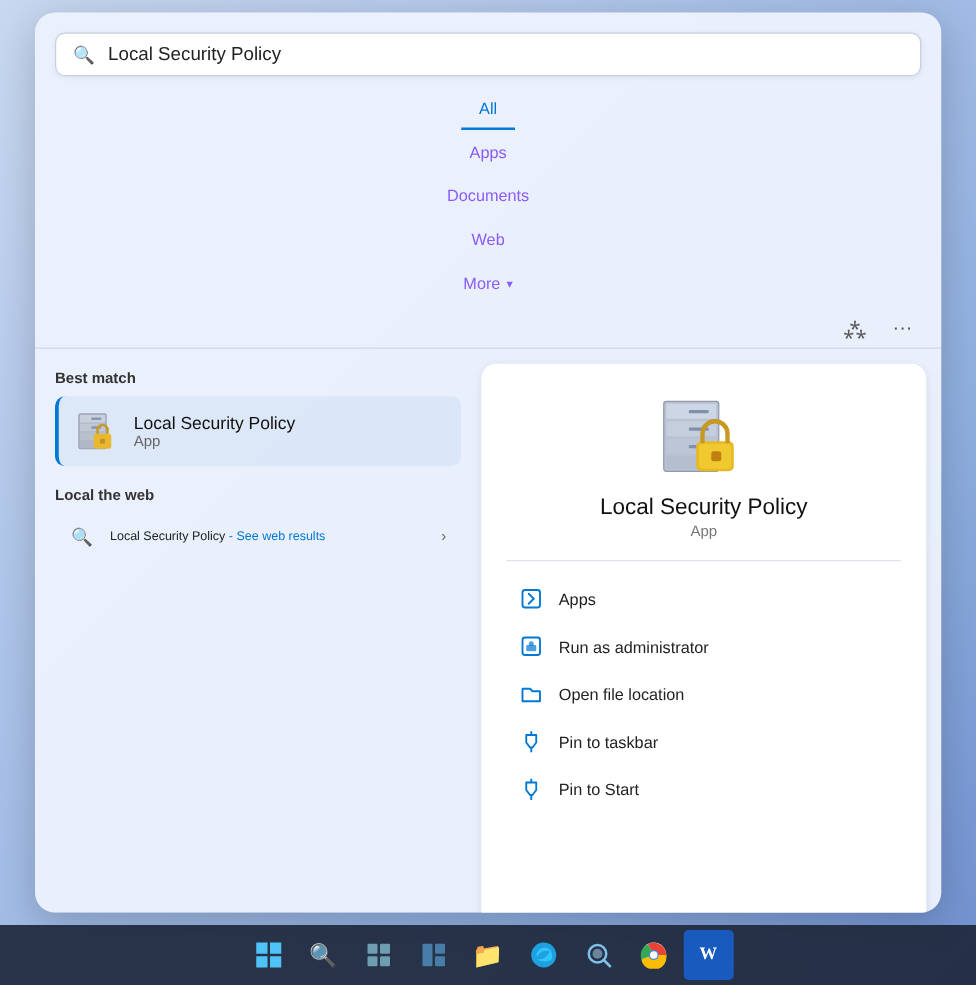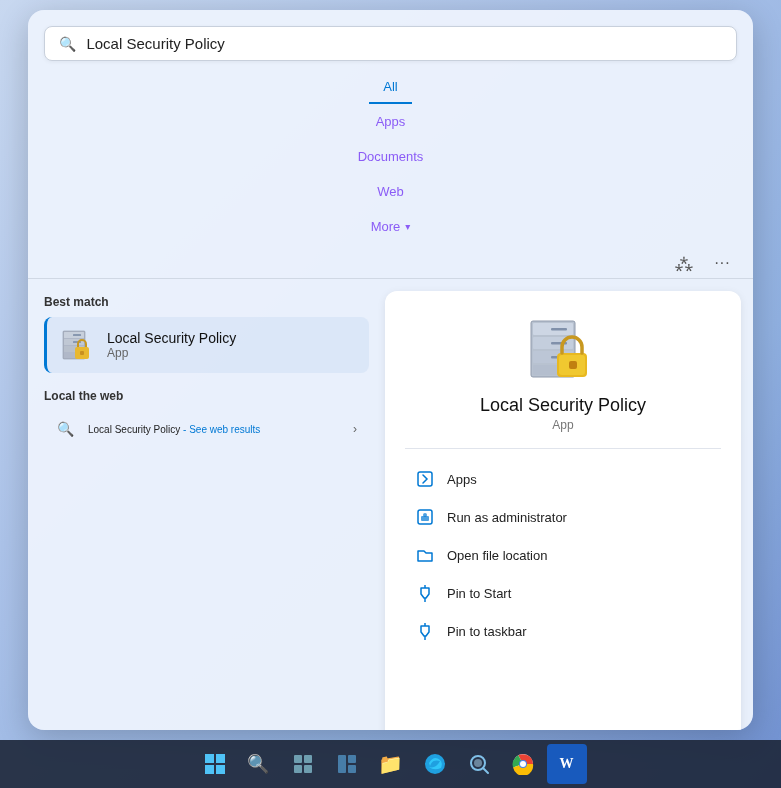--- a/index.html
+++ b/index.html
@@ -395,32 +395,32 @@
         </li>
 
         <li class="action-item">
           <span class="action-icon">
             <svg width="18" height="18" viewBox="0 0 18 18">
                 <line x1="9" y1="14" x2="9" y2="18" stroke="#0078d4" stroke-width="1.5"></line>
                 <path d="M5 4 l8 0 l0 6 l-3 4 l-2 0 l-3 -4 Z" fill="none" stroke="#0078d4" stroke-width="1.5" stroke-linejoin="round"></path>
                 <line x1="9" y1="4" x2="9" y2="1" stroke="#0078d4" stroke-width="1.5"></line>
               </svg>
           </span>
-          <span>Pin to Start</span>
+          <span>Pin to taskbar</span>
         </li>
 
         <li class="action-item">
           <span class="action-icon">
             <svg width="18" height="18" viewBox="0 0 18 18">
                 <line x1="9" y1="14" x2="9" y2="18" stroke="#0078d4" stroke-width="1.5"></line>
                 <path d="M5 4 l8 0 l0 6 l-3 4 l-2 0 l-3 -4 Z" fill="none" stroke="#0078d4" stroke-width="1.5" stroke-linejoin="round"></path>
                 <line x1="9" y1="4" x2="9" y2="1" stroke="#0078d4" stroke-width="1.5"></line>
               </svg>
           </span>
-          <span>Pin to taskbar</span>
+          <span>Pin to Start</span>
         </li>
       </ul>
 
     </div>
   </div>
 </div>
 
 <div class="taskbar">
 
   <div class="taskbar-item">

